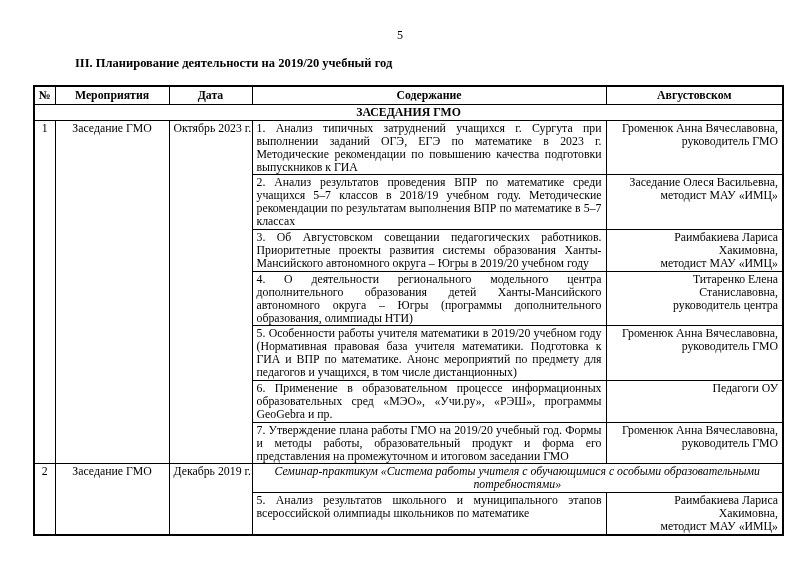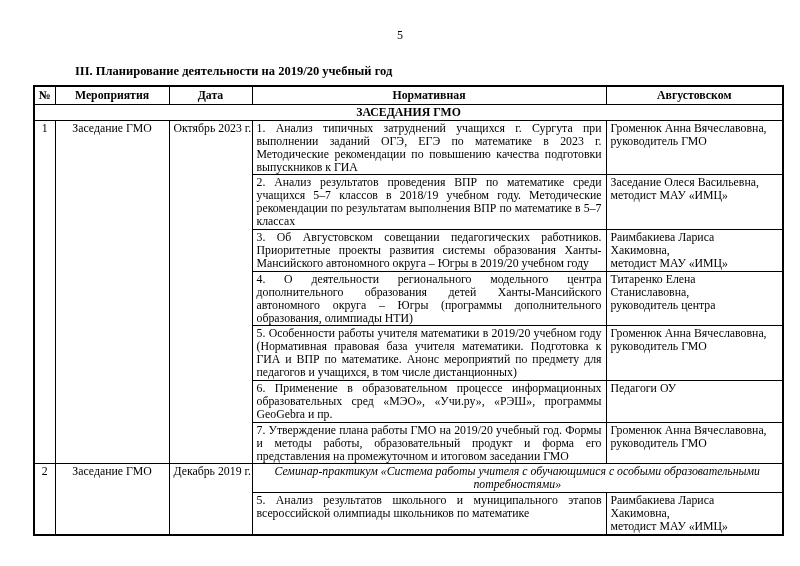--- a/index.html
+++ b/index.html
@@ -21,21 +21,21 @@
   .page-number {
     position: absolute;
     top: 28px;
     left: 0;
     width: 800px;
     text-align: center;
     font-size: 12px;
   }
   .doc-title {
     position: absolute;
-    top: 64px;
+    top: 56px;
     left: 75px;
     font-size: 12.5px;
     font-weight: bold;
   }
   table.plan {
     position: absolute;
     top: 85px;
     left: 33px;
     width: 749px;
     border-collapse: collapse;
@@ -58,21 +58,21 @@
   }
   td.section {
     text-align: center;
     font-weight: bold;
     padding: 1px 2px;
   }
   td.c-num { text-align: center; padding: 1px 1px; }
   td.c-event { text-align: center; }
   td.c-date { text-align: center; white-space: nowrap; padding: 1px 1px; }
   td.c-content { text-align: justify; text-align-last: left; }
-  td.c-resp { text-align: left; white-space: pre-line; }
+  td.c-resp { text-align: right; white-space: pre-line; }
   td.c-seminar {
     text-align: center;
     font-style: italic;
     padding: 2px 26px;
     margin-left: 8px;
   }
 </style>
 </head>
 <body>
 
@@ -86,21 +86,21 @@
       <col style="width:114px">
       <col style="width:83px">
       <col style="width:354px">
       <col style="width:177px">
     </colgroup>
     <thead>
       <tr>
         <th>№</th>
         <th>Мероприятия</th>
         <th>Дата</th>
-        <th>Нормативная</th>
+        <th>Содержание</th>
         <th>Августовском</th>
       </tr>
     </thead>
     <tbody>
       <tr>
         <td class="section" colspan="5">ЗАСЕДАНИЯ ГМО</td>
       </tr>
 
       <tr>
         <td class="c-num" rowspan="7">1</td>

